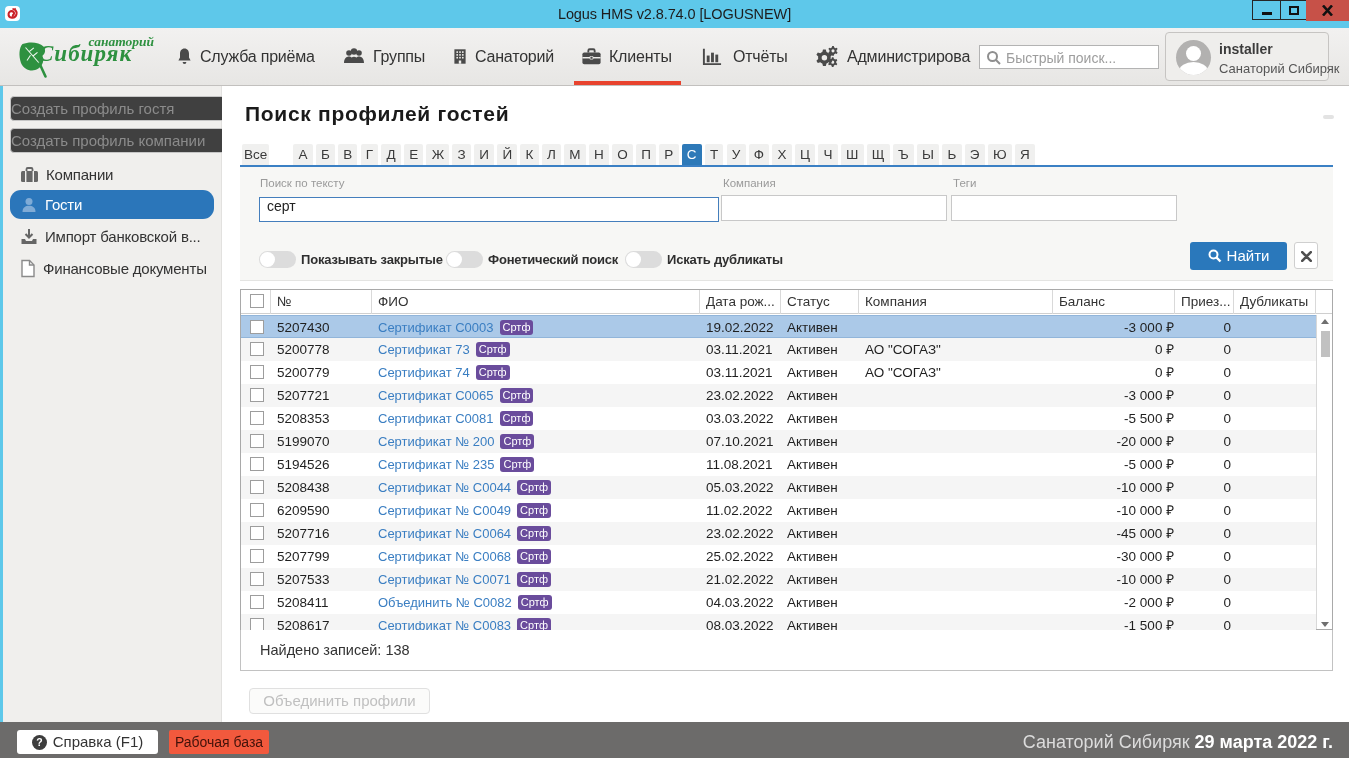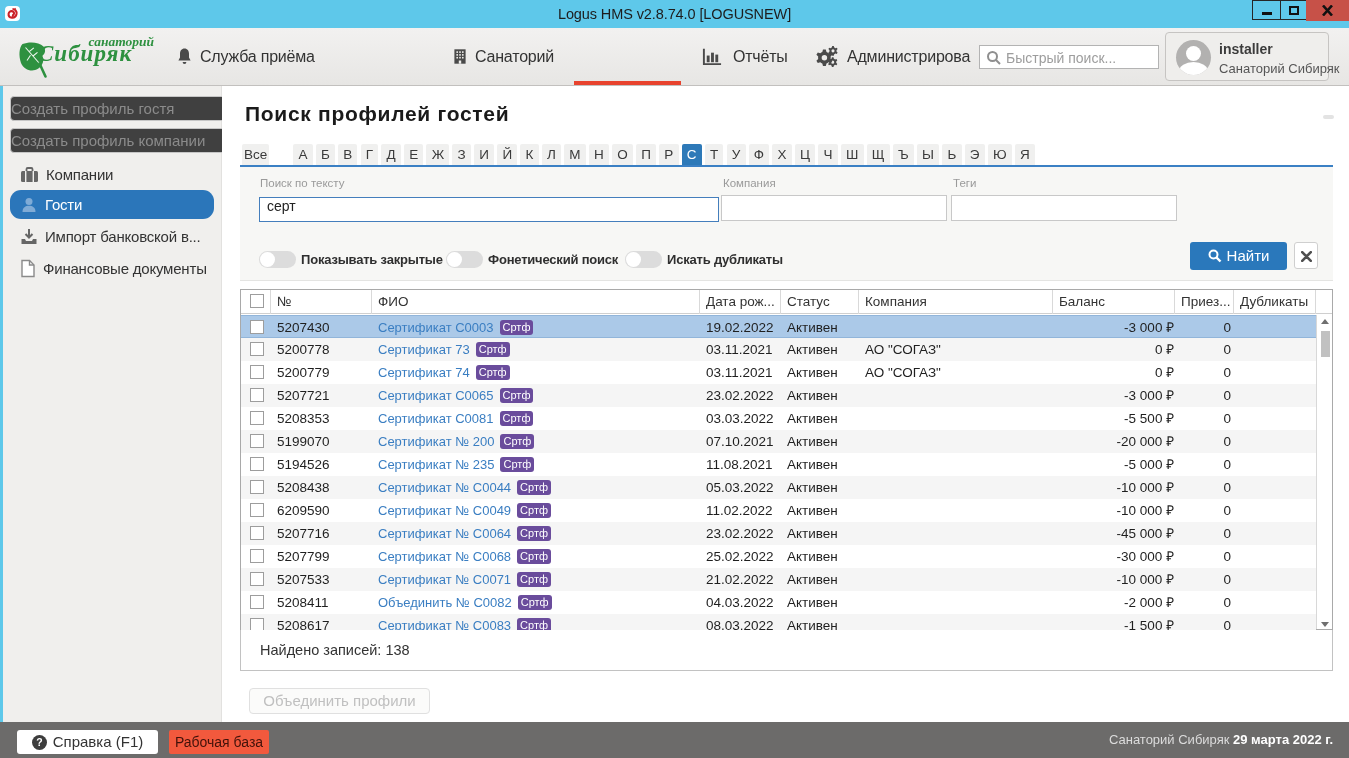--- a/index.html
+++ b/index.html
@@ -92,21 +92,21 @@
 
 #found { position:absolute; left:18px; top:544px; width:1093px; height:41px; background:#fff; border:1px solid #c2c2c2; border-top:none; font-size:14.5px; color:#333; line-height:40px; padding-left:19px; }
 
 
 #btn-merge { position:absolute; left:27px; top:602px; width:181px; height:26px; background:#fbfbfa; border:1px solid #e0e0e0; border-radius:4px; color:#c0c0c0; font-size:15px; text-align:center; line-height:24px; }
 
 
 #statusbar { position:absolute; left:0; top:722px; width:1349px; height:36px; background:#6c6b6a; }
 #btn-help { position:absolute; left:17px; top:8px; width:141px; height:24px; background:#fff; border-radius:3px; color:#333; font-size:15px; line-height:24px; text-align:center; }
 #btn-db { position:absolute; left:169px; top:8px; width:100px; height:24px; background:#f2593d; border-radius:2px; color:#42120a; font-size:14px; line-height:24px; text-align:center; }
-#status-right { position:absolute; right:16px; top:10px; font-size:13px; color:#dcdcdc;text-align:right; }
+#status-right { position:absolute; right:16px; top:10px; font-size:18px; color:#dcdcdc;text-align:right; }
 #status-right b { color:#fff; }
 </style>
 </head>
 <body>
 <div id="app">
 
   <div id="titlebar">
     <div id="appicon">
       <svg width="15" height="15" viewBox="0 0 15 15">
           <path d="M7.5 3 C10 3 12 5 11.5 8 C11 10.5 9 11.8 6.8 11.6 C4.8 11.4 3.4 9.8 3.6 7.8 C3.8 6 5.3 4.9 6.9 5.1 C8.3 5.3 9.2 6.4 9 7.7 C8.85 8.8 7.9 9.5 6.9 9.35" fill="none" stroke="#cb2128" stroke-width="2.1"></path>
@@ -137,39 +137,58 @@
         <text x="22" y="29.5" font-size="23" font-style="italic" font-weight="bold" fill="#2e9140" letter-spacing="1" font-family="Liberation Serif,serif">Сибиряк</text>
       </svg>
     </div>
 
     <div class="navitem" style="left:176px;">
       <svg width="17" height="20" viewBox="0 0 17 20">
           <path d="M8.5 1.5 C5.6 1.5 4 3.8 4 6.8 L4 10.5 L2.4 13.6 L14.6 13.6 L13 10.5 L13 6.8 C13 3.8 11.4 1.5 8.5 1.5 Z" fill="#4a4a4a"></path>
           <path d="M6.6 15 a1.9 1.9 0 0 0 3.8 0 Z" fill="#4a4a4a"></path>
         </svg>
       <span>Служба приёма</span>
+    </div>
+    <div class="navitem" style="left:342px;">
+      <svg width="24" height="22" viewBox="0 0 24 22">
+          <circle cx="7" cy="7" r="2.8" fill="#4a4a4a"></circle>
+          <circle cx="17" cy="7" r="2.8" fill="#4a4a4a"></circle>
+          <circle cx="12" cy="5.5" r="3.2" fill="#4a4a4a"></circle>
+          <path d="M2 17 C2 12.5 4.5 10.5 7 10.5 C8 10.5 9 11 9.6 11.5 C10.3 11 11.1 10.7 12 10.7 C12.9 10.7 13.7 11 14.4 11.5 C15 11 16 10.5 17 10.5 C19.5 10.5 22 12.5 22 17 Z" fill="#4a4a4a"></path>
+        </svg>
+      <span>Группы</span>
     </div>
     <div class="navitem" style="left:452px;">
       <svg width="16" height="21" viewBox="0 0 20 22">
           <rect x="3" y="2" width="14" height="18" fill="#4a4a4a"></rect>
           <g fill="#efeeec">
             <rect x="5.5" y="4.5" width="2" height="2"></rect>
             <rect x="9" y="4.5" width="2" height="2"></rect>
             <rect x="12.5" y="4.5" width="2" height="2"></rect>
             <rect x="5.5" y="8" width="2" height="2"></rect>
             <rect x="9" y="8" width="2" height="2"></rect>
             <rect x="12.5" y="8" width="2" height="2"></rect>
             <rect x="5.5" y="11.5" width="2" height="2"></rect>
             <rect x="9" y="11.5" width="2" height="2"></rect>
             <rect x="12.5" y="11.5" width="2" height="2"></rect>
             <rect x="8.5" y="16" width="3" height="4"></rect>
           </g>
         </svg>
       <span>Санаторий</span>
     </div>
+    <div class="navitem" style="left:581px;">
+      <svg width="21" height="20" viewBox="0 0 23 22">
+          <rect x="1.5" y="6" width="20" height="13" rx="2" fill="#4a4a4a"></rect>
+          <path d="M8 6 L8 4 C8 3 8.6 2.5 9.5 2.5 L13.5 2.5 C14.4 2.5 15 3 15 4 L15 6" fill="none" stroke="#4a4a4a" stroke-width="2"></path>
+          <rect x="1.5" y="11" width="20" height="1.6" fill="#efeeec"></rect>
+          <rect x="9.5" y="9.8" width="4" height="4" rx="0.8" fill="#efeeec"></rect>
+          <rect x="10.3" y="10.6" width="2.4" height="2.4" fill="#4a4a4a"></rect>
+        </svg>
+      <span>Клиенты</span>
+    </div>
     <div class="navitem" style="left:701px;">
       <svg style="margin-right:10px;" width="22" height="21" viewBox="0 0 23 22">
           <path d="M3 3 L3 19 L21 19" stroke="#4a4a4a" stroke-width="2" fill="none"></path>
           <rect x="6" y="10" width="3" height="7" fill="#4a4a4a"></rect>
           <rect x="10.5" y="7" width="3" height="10" fill="#4a4a4a"></rect>
           <rect x="15" y="9" width="3" height="8" fill="#4a4a4a"></rect>
         </svg>
       <span>Отчёты</span>
     </div>
     <div class="navitem" style="left:813px;">

